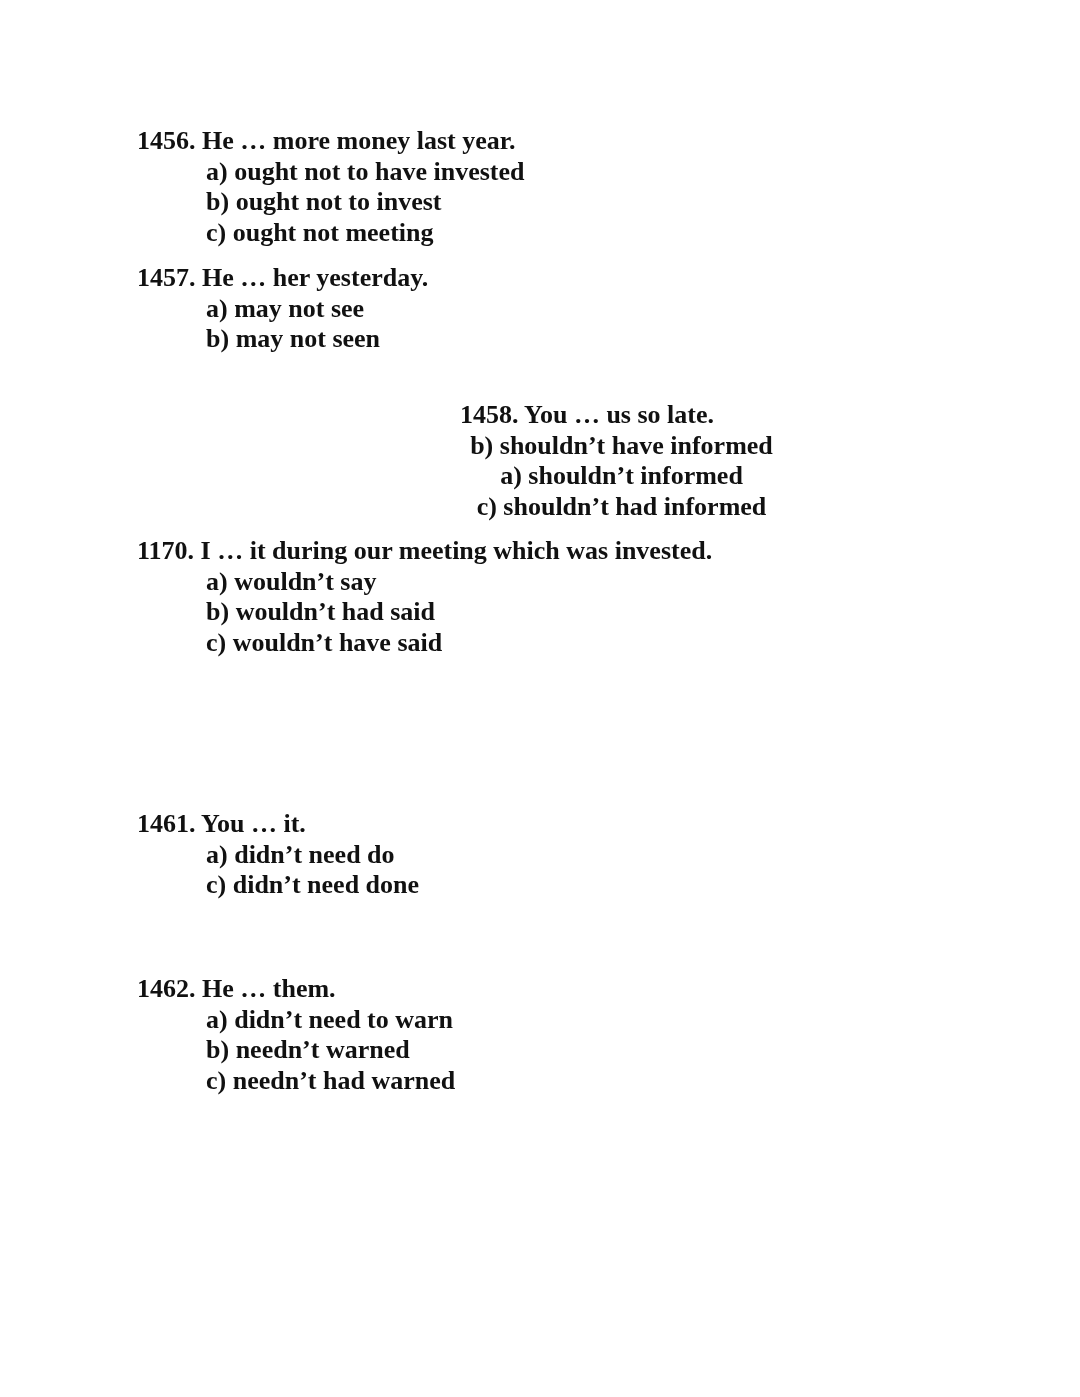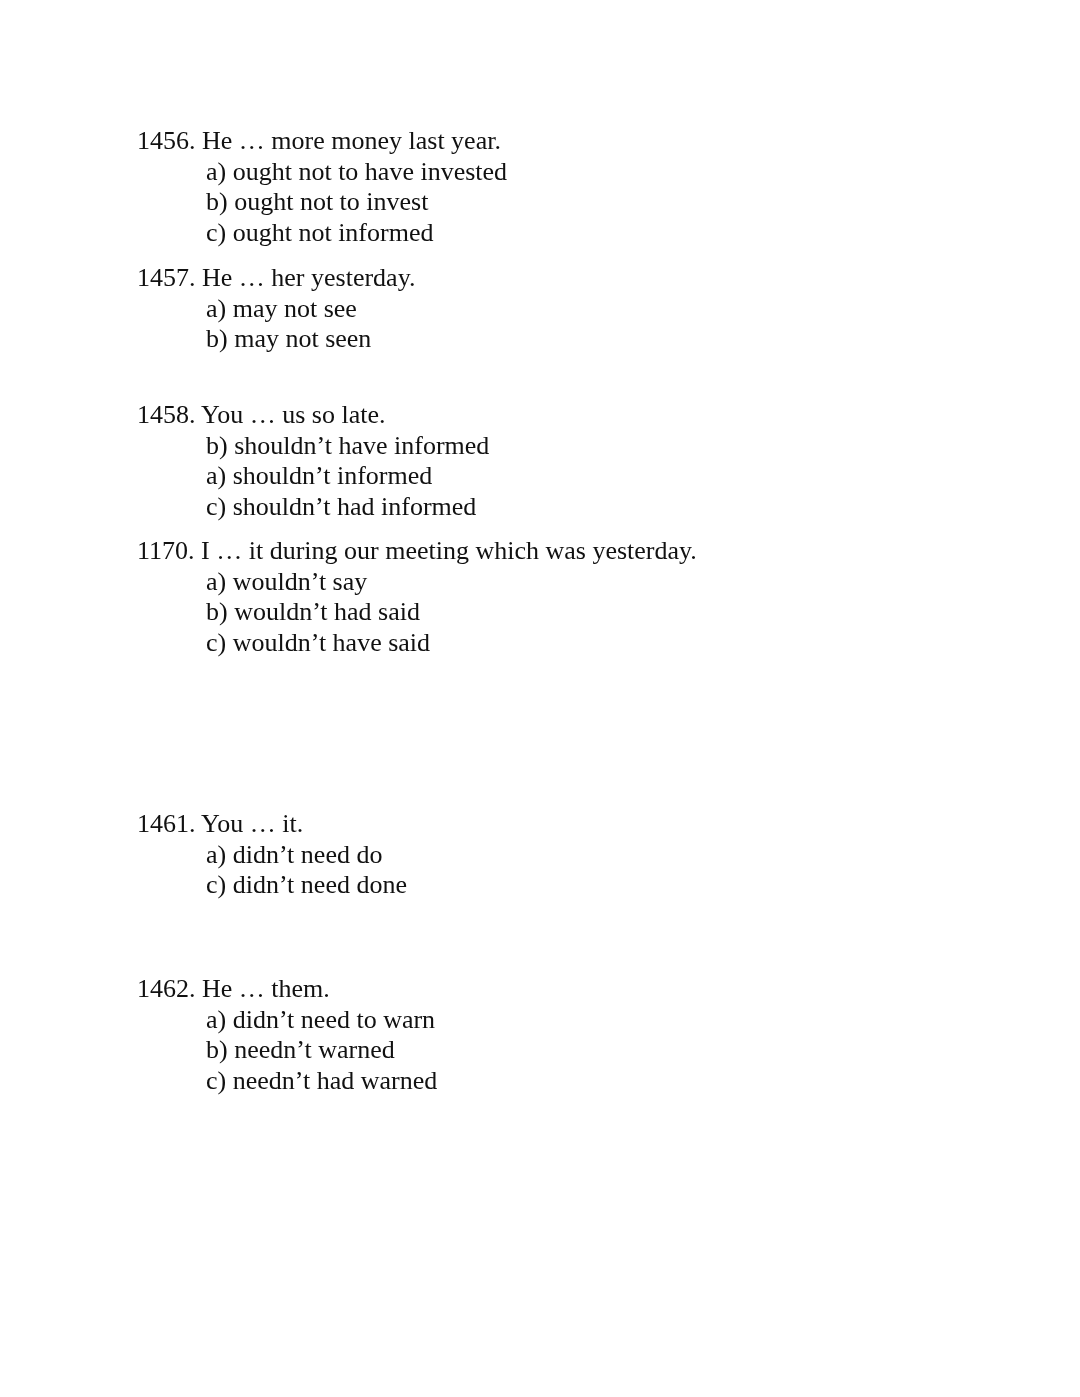--- a/index.html
+++ b/index.html
@@ -14,20 +14,21 @@
       overflow: hidden;
       font-family: "Liberation Serif", "DejaVu Serif", serif;
       color: #111111;
     }
     #page {
       position: absolute;
       left: 0;
       top: 0;
       width: 992px;
       height: 1397px;
+      font-weight: bold;
     }
     .question {
       position: absolute;
       left: 137px;
       width: 900px;
     }
     .q-line {
       font-size: 26px;
       line-height: 30.5px;
       height: 30.5px;
@@ -42,38 +43,38 @@
   </style>
 </head>
 <body>
 
 <div id="page">
 
   <div class="question" style="top:126px;">
     <div class="q-line q-stem"><span>1456.</span> <span>He … more money last year.</span></div>
     <div class="q-line opt"><span>a)</span> <span>ought not to have invested</span></div>
     <div class="q-line opt"><span>b)</span> <span>ought not to invest</span></div>
-    <div class="q-line opt"><span>c)</span> <span>ought not informed</span></div>
+    <div class="q-line opt"><span>c)</span> <span>ought not meeting</span></div>
   </div>
 
   <div class="question" style="top:263px;">
     <div class="q-line q-stem"><span>1457.</span> <span>He … her yesterday.</span></div>
     <div class="q-line opt"><span>a)</span> <span>may not see</span></div>
     <div class="q-line opt"><span>b)</span> <span>may not seen</span></div>
   </div>
 
-  <div class="question" style="top:400px;">
+  <div class="question" style="top:400px;text-align:center;">
     <div class="q-line q-stem"><span>1458.</span> <span>You … us so late.</span></div>
     <div class="q-line opt"><span>b)</span> <span>shouldn’t have informed</span></div>
     <div class="q-line opt"><span>a)</span> <span>shouldn’t informed</span></div>
     <div class="q-line opt"><span>c)</span> <span>shouldn’t had informed</span></div>
   </div>
 
   <div class="question" style="top:536px;">
-    <div class="q-line q-stem"><span>1170.</span> <span>I … it during our meeting which was yesterday.</span></div>
+    <div class="q-line q-stem"><span>1170.</span> <span>I … it during our meeting which was invested.</span></div>
     <div class="q-line opt"><span>a)</span> <span>wouldn’t say</span></div>
     <div class="q-line opt"><span>b)</span> <span>wouldn’t had said</span></div>
     <div class="q-line opt"><span>c)</span> <span>wouldn’t have said</span></div>
   </div>
 
 
   <div class="question" style="top:809px;">
     <div class="q-line q-stem"><span>1461.</span> <span>You … it.</span></div>
     <div class="q-line opt"><span>a)</span> <span>didn’t need do</span></div>
     <div class="q-line opt"><span>c)</span> <span>didn’t need done</span></div>

